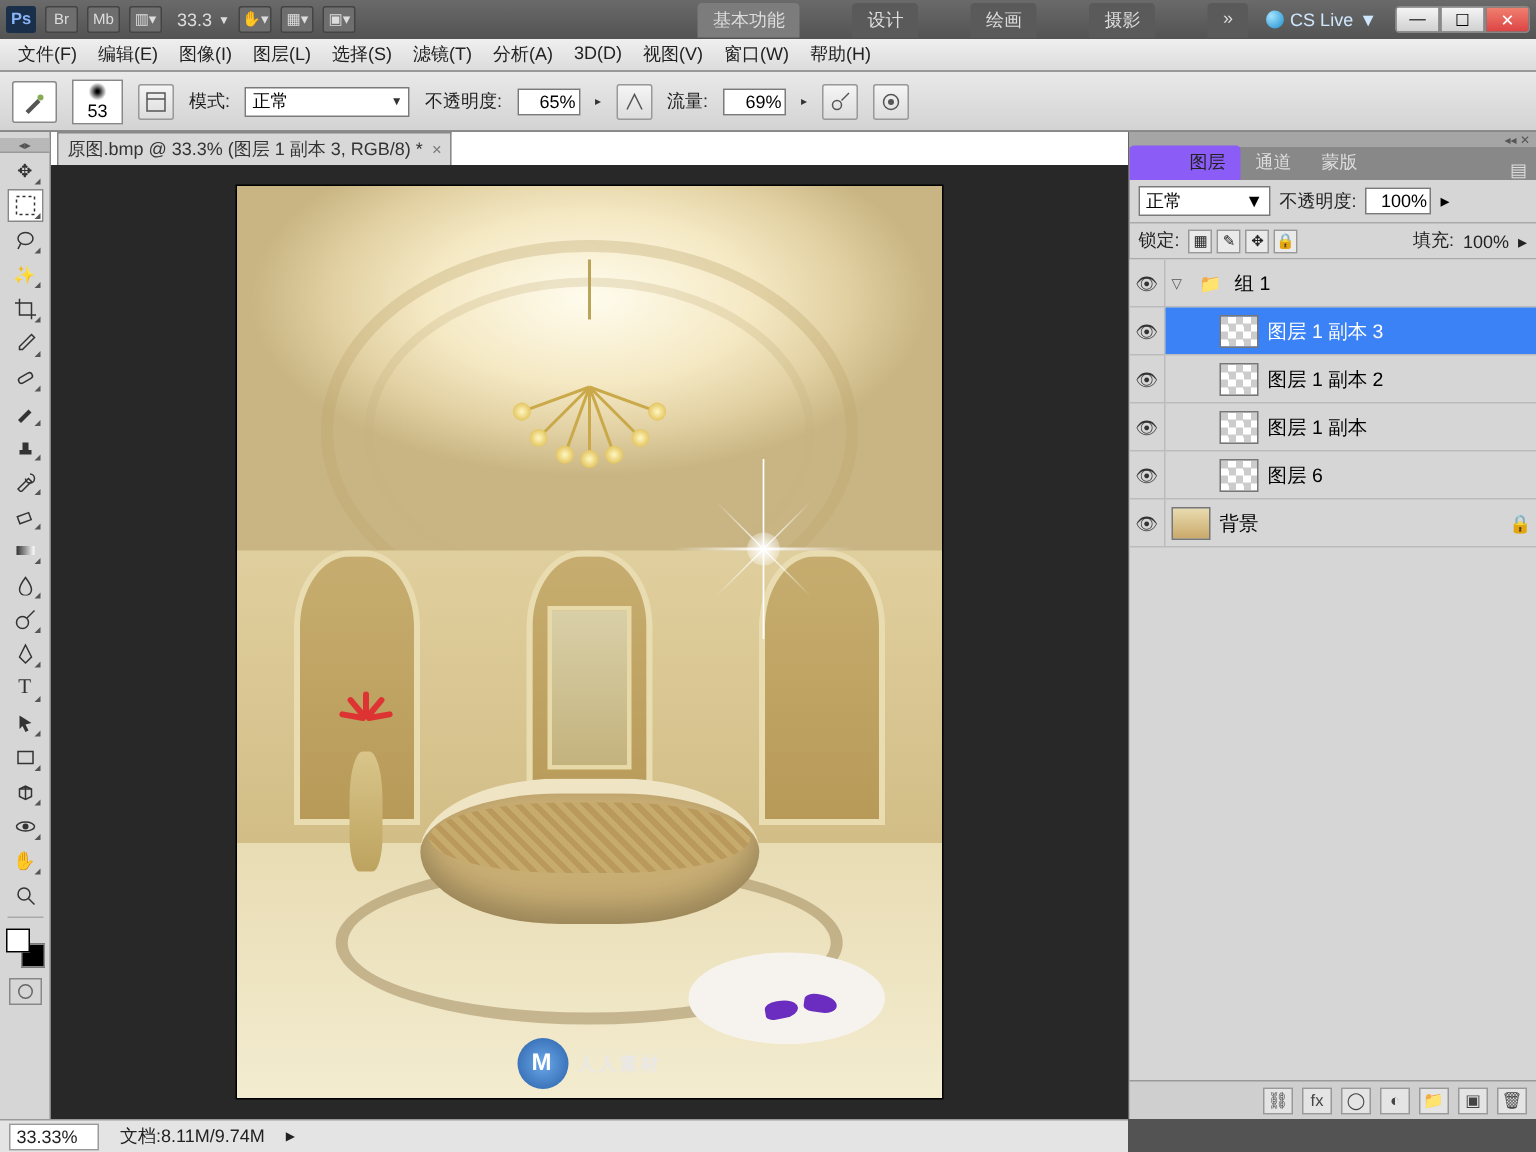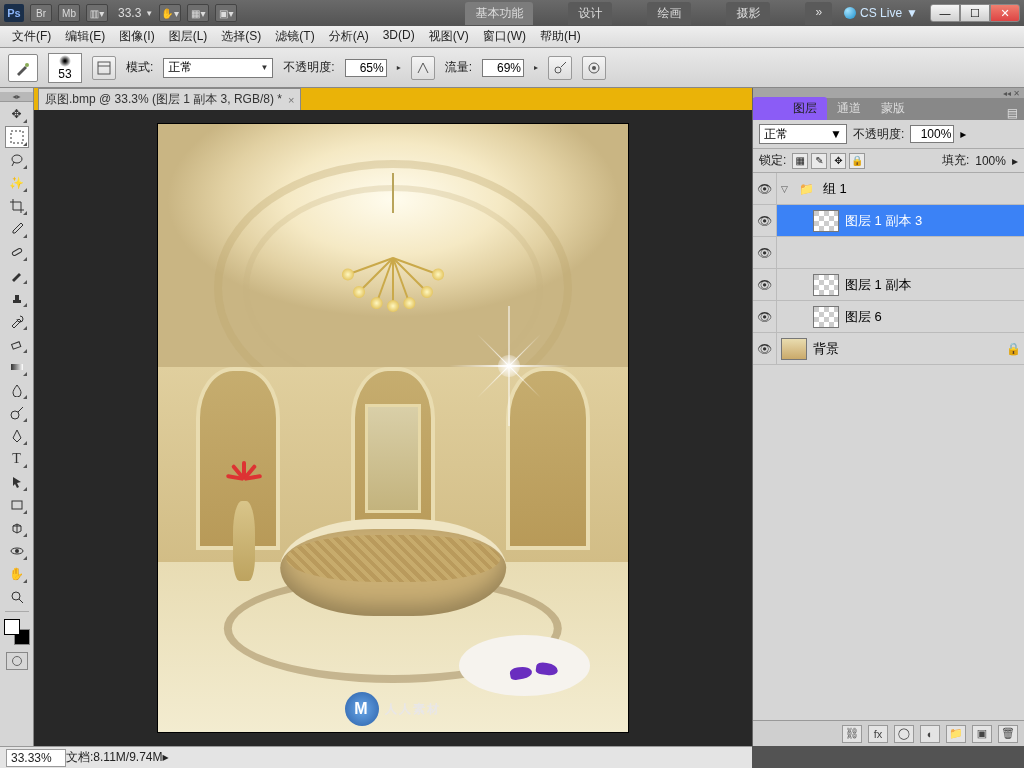--- a/index.html
+++ b/index.html
@@ -48,21 +48,21 @@
 .tools .tool .corner { position: absolute; right: 1px; bottom: 1px; width: 0; height: 0; border-left: 4px solid transparent; border-bottom: 4px solid #555; }
 .tools .sep { width: 24px; height: 1px; background: #aaa; margin: 2px 0; }
 .tools .swatches { width: 26px; height: 26px; position: relative; margin-top: 4px; }
 .tools .swatches .fg { position: absolute; top: 0; left: 0; width: 16px; height: 16px; background: #fff; border: 1px solid #000; }
 .tools .swatches .bg { position: absolute; bottom: 0; right: 0; width: 16px; height: 16px; background: #000; border: 1px solid #888; }
 .tools .qmask { width: 22px; height: 18px; border: 1px solid #888; margin-top: 6px; display:flex; align-items:center; justify-content:center;}
 .tools .qmask .inner{ width:10px; height:10px; border:1px solid #666; border-radius:50%;}
 
 
 .docwrap { flex: 1; background: #292929; display: flex; flex-direction: column; min-width: 0; }
-.doctab-row { height: 22px; background: #eab308; display: flex; align-items: flex-end; padding-left: 4px; text-align: center; }
+.doctab-row { height: 22px; background: #ffffff; display: flex; align-items: flex-end; padding-left: 4px; text-align: center; }
 .doctab { background: #d8d8d8; border: 1px solid #888; border-bottom: none; padding: 2px 6px; display: flex; align-items: center; gap: 6px; font-size: 11px; color: #333; }
 .doctab .x { color: #777; font-size: 11px; }
 .canvas-area { flex: 1; background: #282828; display: flex; align-items: center; justify-content: center; overflow: hidden; position: relative; }
 .canvas-img { width: 470px; height: 608px; background: #f1e6c9; position: relative; overflow: hidden; box-shadow: 0 0 0 1px #000; }
 
 
 .ceiling { position:absolute; top:0; left:0; right:0; height:44%; background: radial-gradient(ellipse 60% 55% at 50% 28%, #fffcee 0%, #f5e9c4 38%, #e2d1a3 60%, #c9b583 80%); }
 .dome-ring1 { position:absolute; top:6%; left:12%; right:12%; height:42%; border-radius:50%; border:8px solid rgba(190,165,110,.35); }
 .dome-ring2 { position:absolute; top:10%; left:18%; right:18%; height:34%; border-radius:50%; border:6px solid rgba(200,180,130,.3); }
 .chandelier { position:absolute; top:13%; left:50%; transform:translateX(-50%); width:160px; height:150px; }
@@ -119,21 +119,21 @@
 .layer-row .twisty { font-size: 9px; color: #555; width:10px;}
 .layer-row .thumb { width: 26px; height: 22px; border: 1px solid #777; background: repeating-conic-gradient(#fff 0 25%, #ccc 0 50%) 0 0/10px 10px; flex-shrink:0;}
 .layer-row .thumb.folder { background: none; border: none; width: 20px; display:flex;align-items:center;justify-content:center;}
 .layer-row .thumb.img { background: linear-gradient(#e9dcb0,#caa96a); }
 .layer-row .lockcell{width:20px;display:flex;justify-content:center;color:#555;}
 .layer-row .name { font-size: 13px; }
 .panel-bottom { height: 26px; background: #cfcfcf; border-top: 1px solid #999; display: flex; align-items: center; justify-content: flex-end; gap: 6px; padding: 0 6px; }
 .panel-bottom .pb-btn { width: 20px; height: 18px; border: 1px solid #999; background: #e4e4e4; display:flex;align-items:center;justify-content:center;font-size:11px;color:#444;}
 
 
-.statusbar { height: 22px; background: #e4e4e4; border-top: 1px solid #999; display: flex; align-items: center; padding: 0 6px; font-size: 11px; color: #222; width: 752px; }
+.statusbar { height: 22px; background: #e4e4e4; border-top: 1px solid #999; display: flex; align-items: center; padding: 0 6px; gap: 14px; font-size: 11px; color: #222; width: 752px; }
 .statusbar .zoom-box { width: 60px; border: 1px solid #9a9a9a; padding: 1px 4px; background: #fff; }
 .statusbar .tri { font-size: 8px; }
 
 svg { display:block; }
 </style>
 </head>
 <body>
 
 <div class="titlebar">
   <div class="ps-logo">Ps</div>
@@ -480,20 +480,24 @@
       </div>
       <div class="layer-row selected">
         <div class="vis">👁</div>
         <div class="content indent2">
           <span class="thumb"></span>
           <span class="name">图层 1 副本 3</span>
         </div>
       </div>
       <div class="layer-row">
         <div class="vis">👁</div>
+        <div class="content indent2">
+          <span class="thumb"></span>
+          <span class="name">图层 1 副本 2</span>
+        </div>
       </div>
       <div class="layer-row">
         <div class="vis">👁</div>
         <div class="content indent2">
           <span class="thumb"></span>
           <span class="name">图层 1 副本</span>
         </div>
       </div>
       <div class="layer-row">
         <div class="vis">👁</div>

